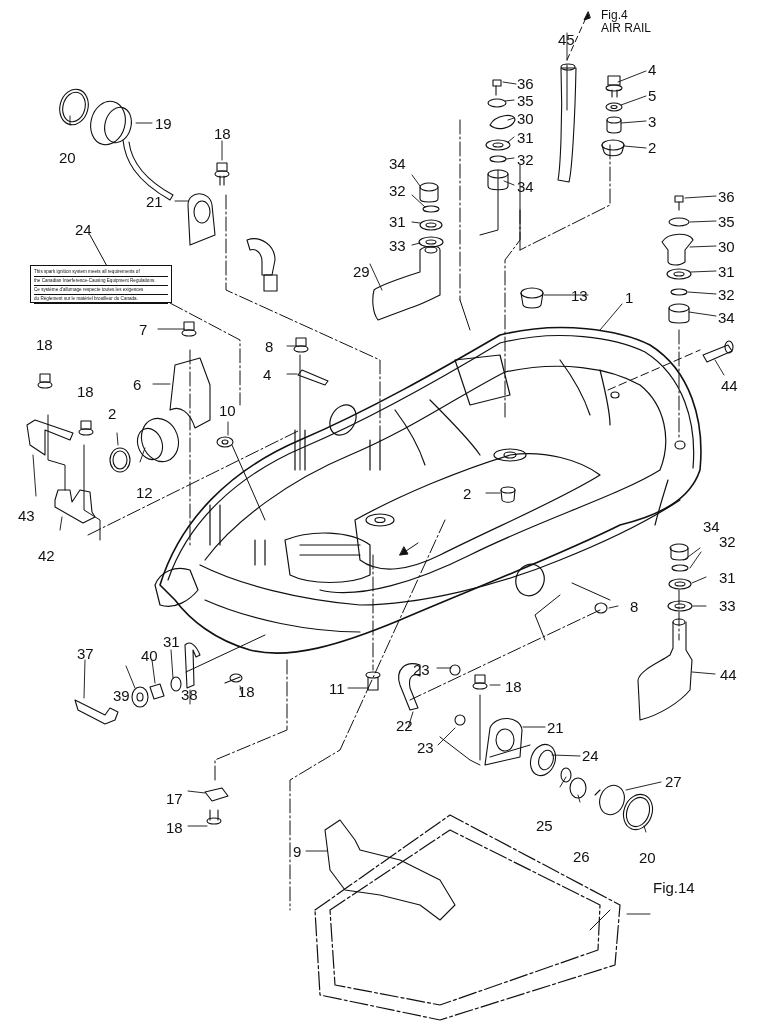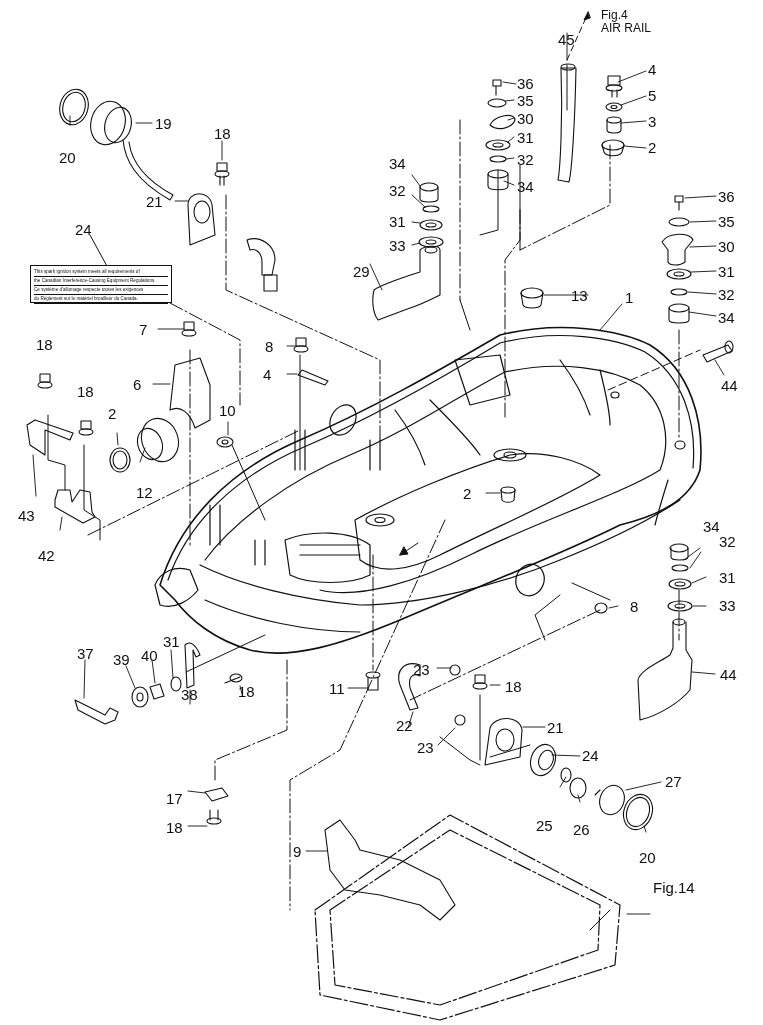--- a/index.html
+++ b/index.html
@@ -378,31 +378,31 @@
 <span class="lbl" style="left:18px;top:508px">43</span>
 <span class="lbl" style="left:38px;top:548px">42</span>
 <span class="lbl" style="left:463px;top:486px">2</span>
 <span class="lbl" style="left:703px;top:519px">34</span>
 <span class="lbl" style="left:719px;top:534px">32</span>
 <span class="lbl" style="left:719px;top:570px">31</span>
 <span class="lbl" style="left:719px;top:598px">33</span>
 <span class="lbl" style="left:630px;top:599px">8</span>
 <span class="lbl" style="left:720px;top:667px">44</span>
 <span class="lbl" style="left:77px;top:646px">37</span>
-<span class="lbl" style="left:113px;top:652px">39</span>
+<span class="lbl" style="left:113px;top:688px">39</span>
 <span class="lbl" style="left:141px;top:648px">40</span>
 <span class="lbl" style="left:163px;top:634px">31</span>
 <span class="lbl" style="left:238px;top:684px">18</span>
 <span class="lbl" style="left:181px;top:687px">38</span>
 <span class="lbl" style="left:329px;top:681px">11</span>
 <span class="lbl" style="left:413px;top:662px">23</span>
 <span class="lbl" style="left:505px;top:679px">18</span>
 <span class="lbl" style="left:396px;top:718px">22</span>
 <span class="lbl" style="left:547px;top:720px">21</span>
 <span class="lbl" style="left:417px;top:740px">23</span>
 <span class="lbl" style="left:582px;top:748px">24</span>
 <span class="lbl" style="left:665px;top:774px">27</span>
 <span class="lbl" style="left:536px;top:818px">25</span>
-<span class="lbl" style="left:573px;top:822px">26</span>
+<span class="lbl" style="left:573px;top:849px">26</span>
 <span class="lbl" style="left:639px;top:850px">20</span>
 <span class="lbl" style="left:166px;top:791px">17</span>
 <span class="lbl" style="left:166px;top:820px">18</span>
 <span class="lbl" style="left:293px;top:844px">9</span>
 
 </body></html>

